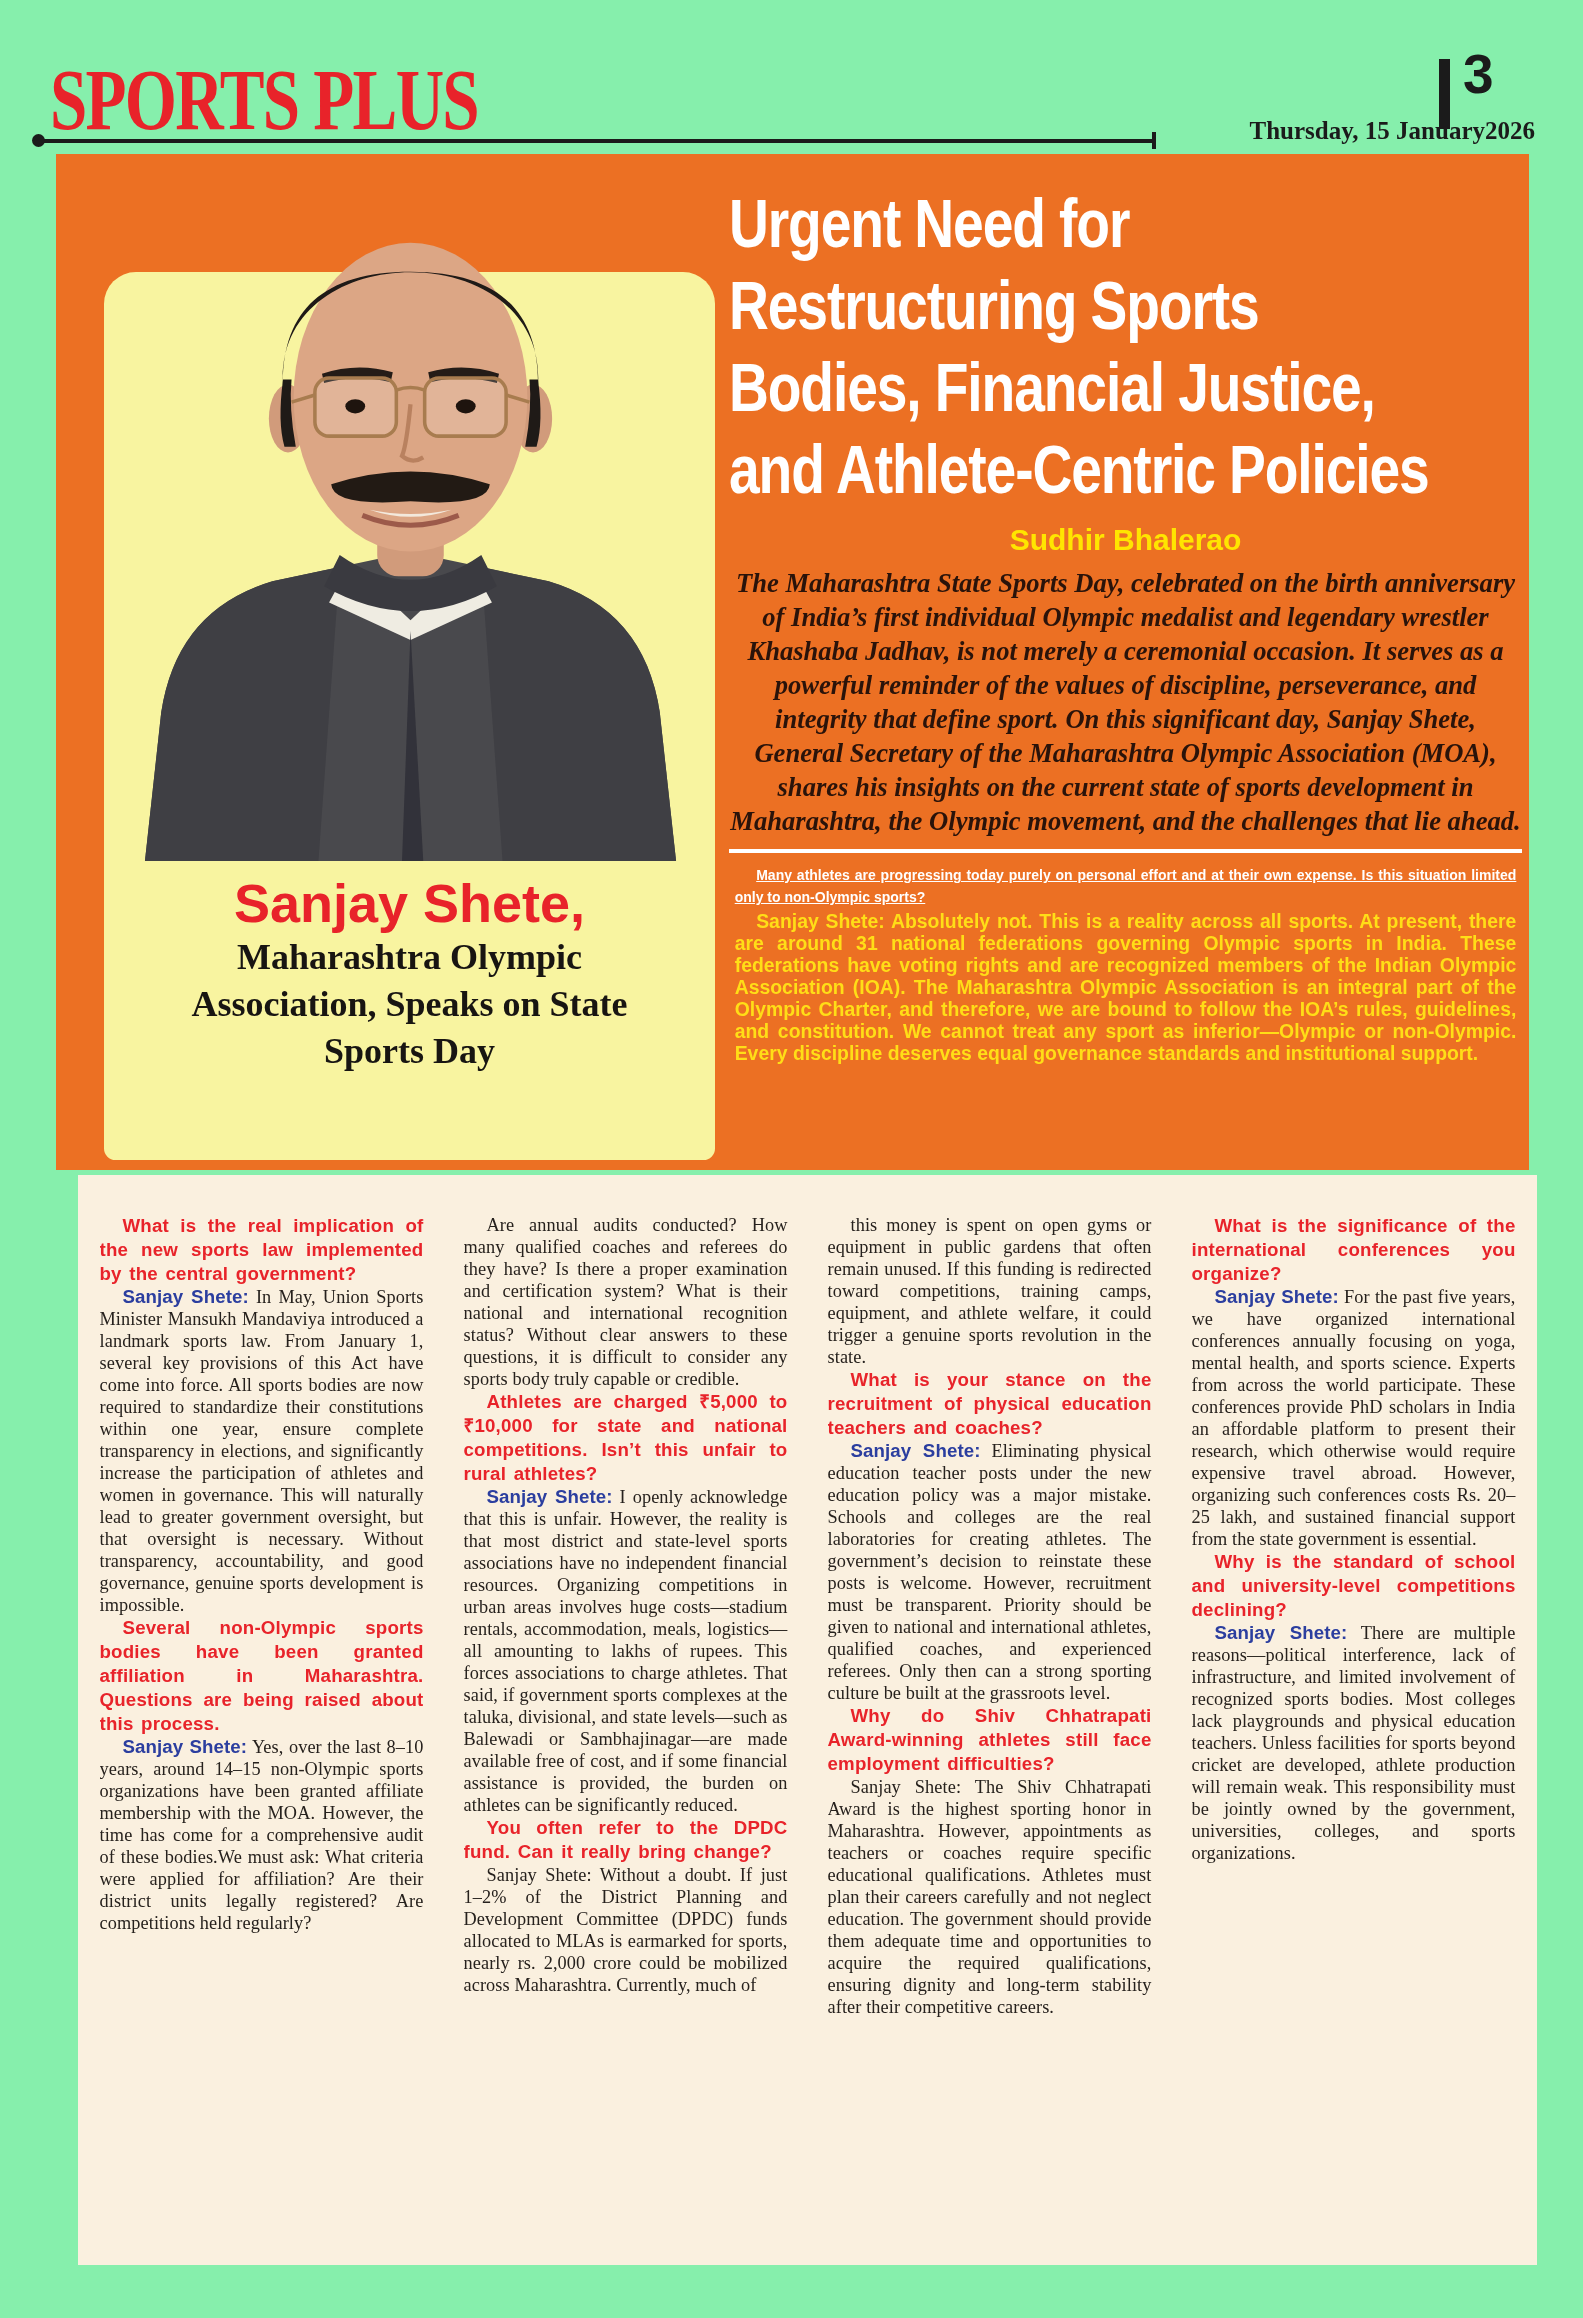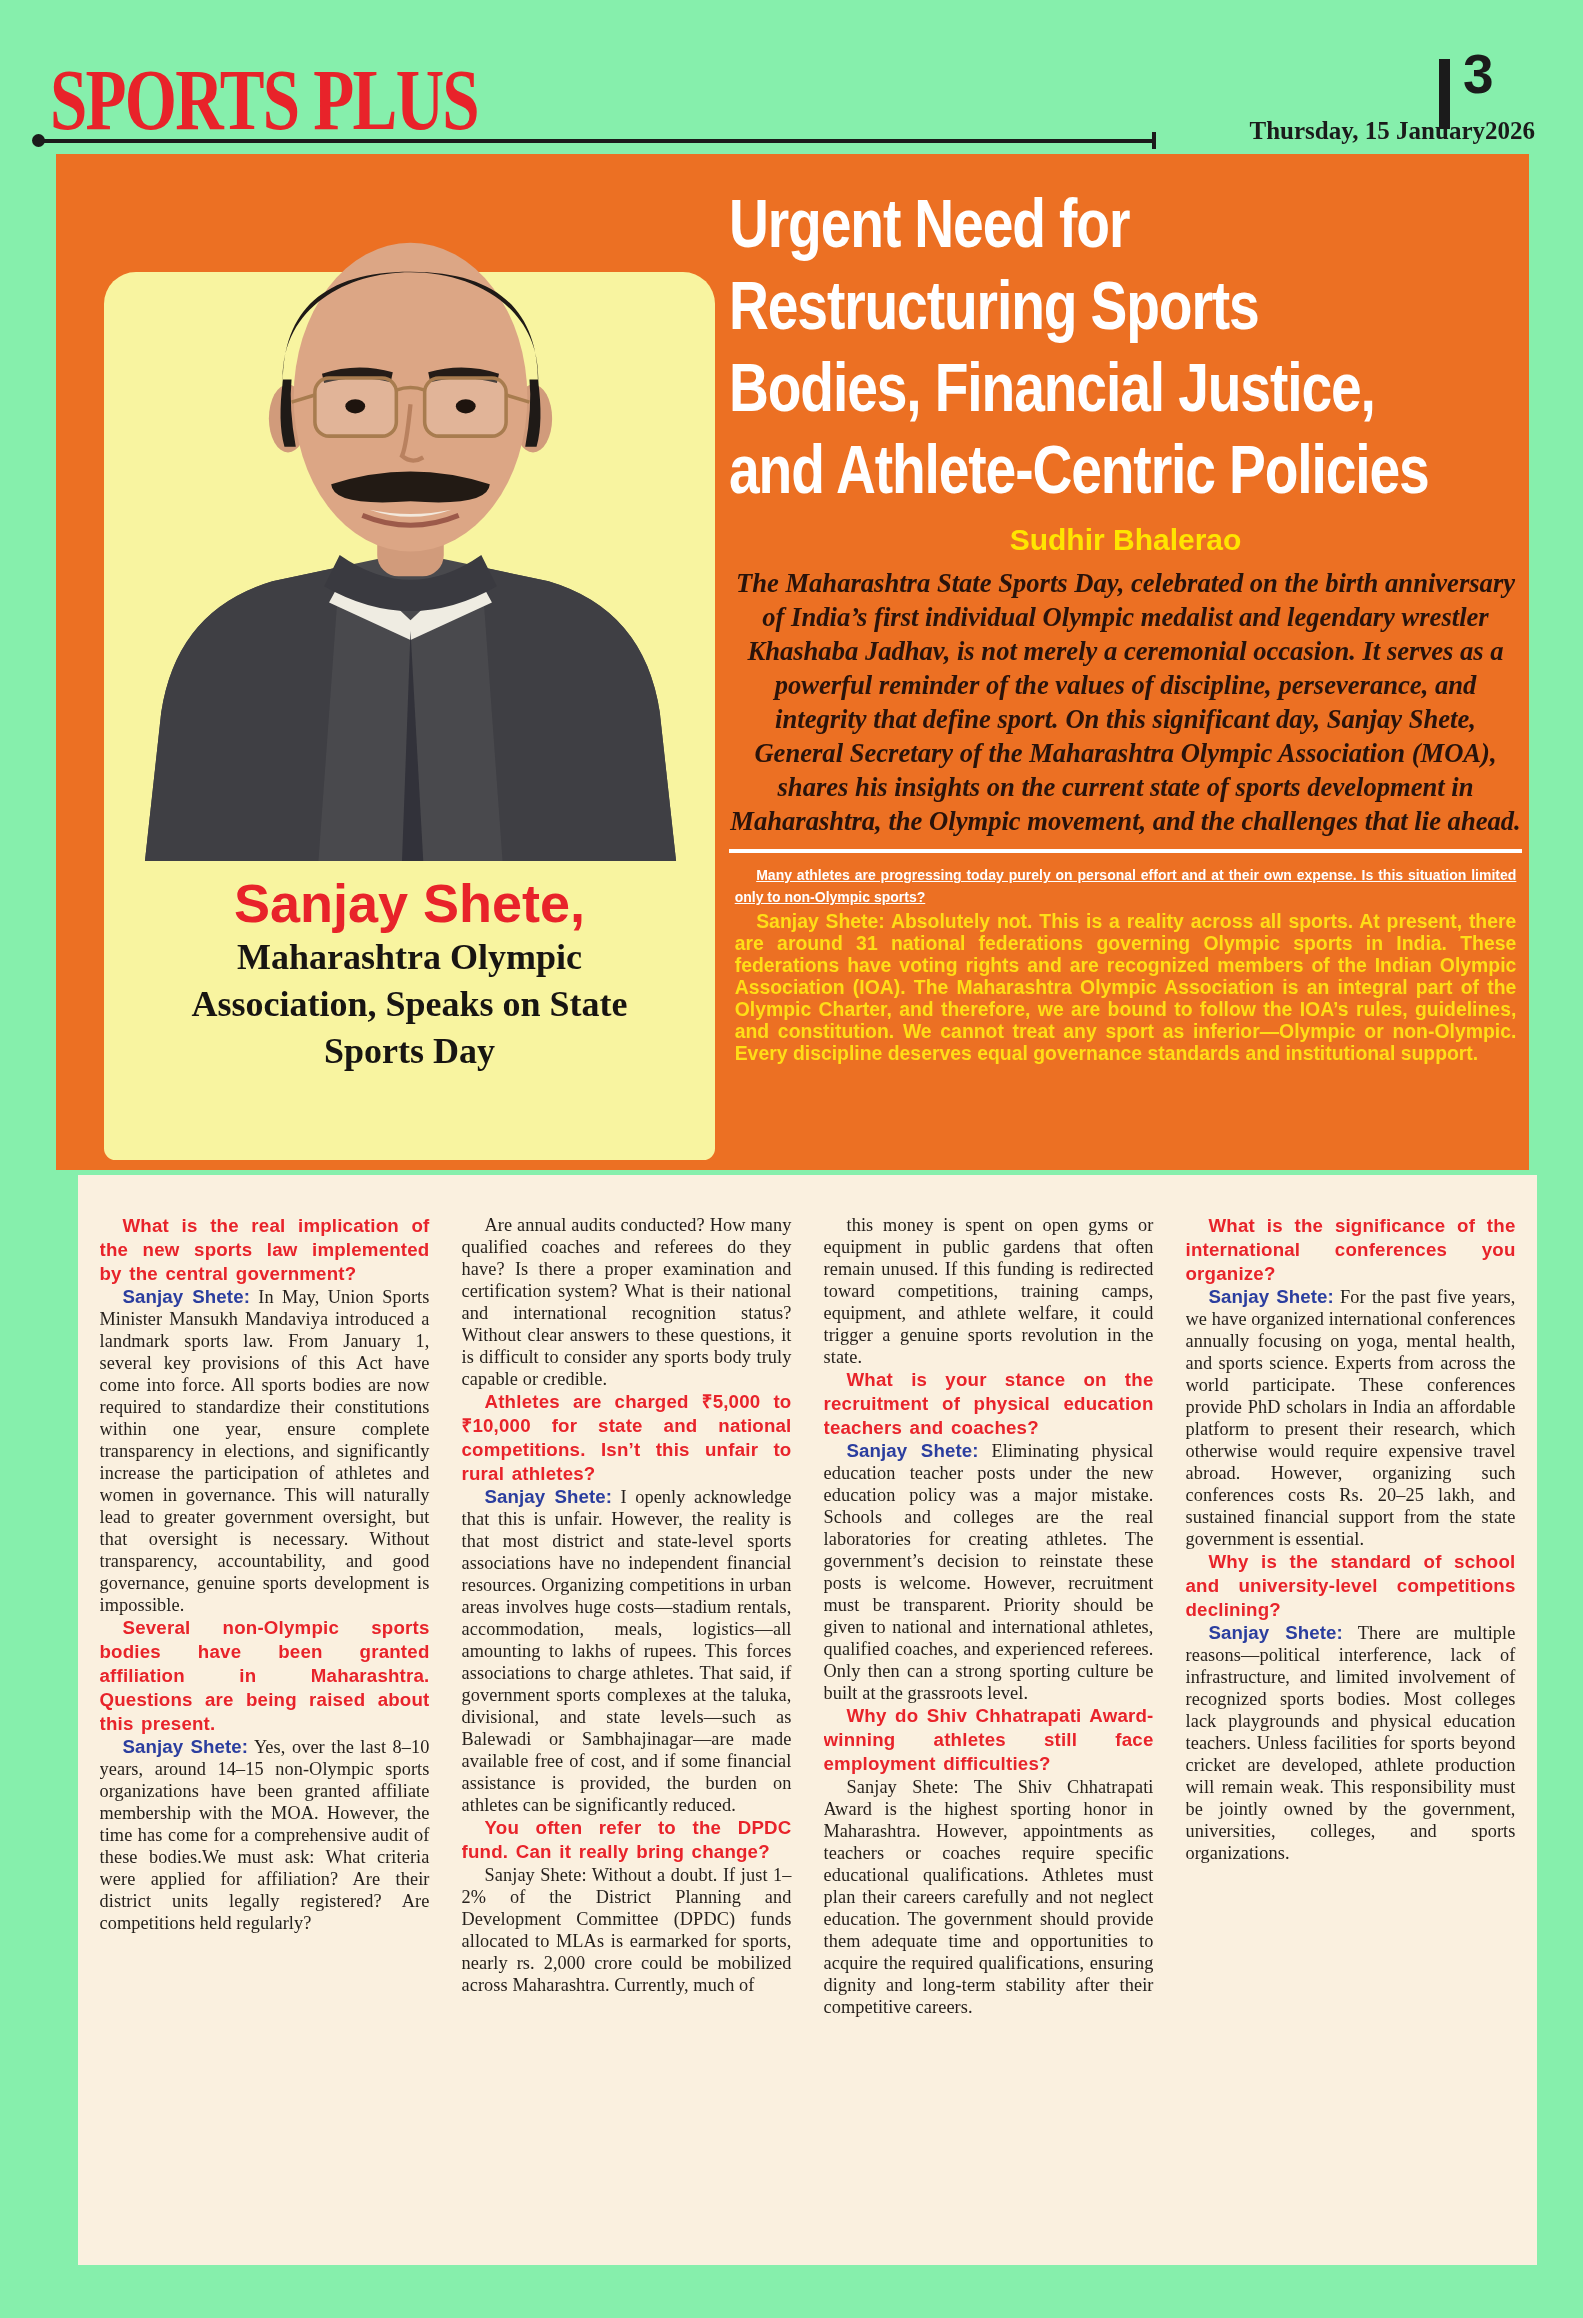--- a/index.html
+++ b/index.html
@@ -36,21 +36,21 @@
          font-size:26.6px;line-height:34px;color:#2A130A;text-align:center;}
   .divider{margin-top:11.5px;height:3.6px;background:#ffffff;width:100%;}
   .lead-q{margin:11.5px 5.7px 0 5.7px;font-size:14px;line-height:22px;font-weight:bold;color:#ffffff;
           text-indent:21.5px;text-align:justify;text-decoration:underline;}
   .lead-a{margin:1.4px 5.7px 0 5.7px;font-size:19.4px;line-height:22px;font-weight:bold;color:#FFDE17;
           text-indent:21.5px;text-align:justify;}
 
   
   .article{position:absolute;left:78px;top:1175px;width:1459px;height:1090px;background:#FAF0DF;
            box-sizing:border-box;padding:39px 21.5px 14.4px 21.5px;overflow:hidden;}
-  .cols{display:grid;grid-template-columns:repeat(4,1fr);column-gap:32px;}
+  .cols{display:grid;grid-template-columns:repeat(4,1fr);column-gap:40px;}
   .col{overflow:hidden;}
   .col p{margin:0;}
   p.q{color:#E8232A;font-weight:bold;font-size:18.7px;line-height:24px;text-indent:23px;
       text-align:justify;letter-spacing:0.2px;word-spacing:2.2px;}
   p.ans{font-family:"Liberation Serif",serif;font-size:18.3px;line-height:22px;color:#26211d;
         text-indent:23px;text-align:justify;letter-spacing:0.1px;}
   .speaker{font-weight:bold;}
   .speaker-blue{font-family:"Liberation Sans",sans-serif;color:#2B3E9F;font-size:18.7px;}
   .speaker-plain{font-family:"Liberation Serif",serif;color:#26211d;font-weight:normal;}
 </style>
@@ -134,21 +134,21 @@
       <p class="lead-q">Many athletes are progressing today purely on personal effort and at their own expense. Is this situation limited only to non-Olympic sports?</p>
       <p class="lead-a">Sanjay Shete: Absolutely not. This is a reality across all sports. At present, there are around 31 national federations governing Olympic sports in India. These federations have voting rights and are recognized members of the Indian Olympic Association (IOA). The Maharashtra Olympic Association is an integral part of the Olympic Charter, and therefore, we are bound to follow the IOA’s rules, guidelines, and constitution. We cannot treat any sport as inferior—Olympic or non-Olympic. Every discipline deserves equal governance standards and institutional support.</p>
     </div>
   </div>
 
   <div class="article">
     <div class="cols">
         <div class="col">
           <p class="q">What is the real implication of the new sports law implemented by the central government?</p>
           <p class="ans"><span class="speaker speaker-blue">Sanjay Shete:</span> In May, Union Sports Minister Mansukh Mandaviya introduced a landmark sports law. From January 1, several key provisions of this Act have come into force. All sports bodies are now required to standardize their constitutions within one year, ensure complete transparency in elections, and significantly increase the participation of athletes and women in governance. This will naturally lead to greater government oversight, but that oversight is necessary. Without transparency, accountability, and good governance, genuine sports development is impossible.</p>
-          <p class="q">Several non-Olympic sports bodies have been granted affiliation in Maharashtra. Questions are being raised about this present.</p>
+          <p class="q">Several non-Olympic sports bodies have been granted affiliation in Maharashtra. Questions are being raised about this process.</p>
           <p class="ans"><span class="speaker speaker-blue">Sanjay Shete:</span> Yes, over the last 8–10 years, around 14–15 non-Olympic sports organizations have been granted affiliate membership with the MOA. However, the time has come for a comprehensive audit of these bodies.We must ask: What criteria were applied for affiliation? Are their district units legally registered? Are competitions held regularly?</p>
         </div>
         <div class="col">
           <p class="ans">Are annual audits conducted? How many qualified coaches and referees do they have? Is there a proper examination and certification system? What is their national and international recognition status? Without clear answers to these questions, it is difficult to consider any sports body truly capable or credible.</p>
           <p class="q">Athletes are charged ₹5,000 to ₹10,000 for state and national competitions. Isn’t this unfair to rural athletes?</p>
           <p class="ans"><span class="speaker speaker-blue">Sanjay Shete:</span> I openly acknowledge that this is unfair. However, the reality is that most district and state-level sports associations have no independent financial resources. Organizing competitions in urban areas involves huge costs—stadium rentals, accommodation, meals, logistics—all amounting to lakhs of rupees. This forces associations to charge athletes. That said, if government sports complexes at the taluka, divisional, and state levels—such as Balewadi or Sambhajinagar—are made available free of cost, and if some financial assistance is provided, the burden on athletes can be significantly reduced.</p>
           <p class="q">You often refer to the DPDC fund. Can it really bring change?</p>
           <p class="ans"><span class="speaker speaker-plain">Sanjay Shete:</span> Without a doubt. If just 1–2% of the District Planning and Development Committee (DPDC) funds allocated to MLAs is earmarked for sports, nearly rs. 2,000 crore could be mobilized across Maharashtra. Currently, much of</p>
         </div>
         <div class="col">

